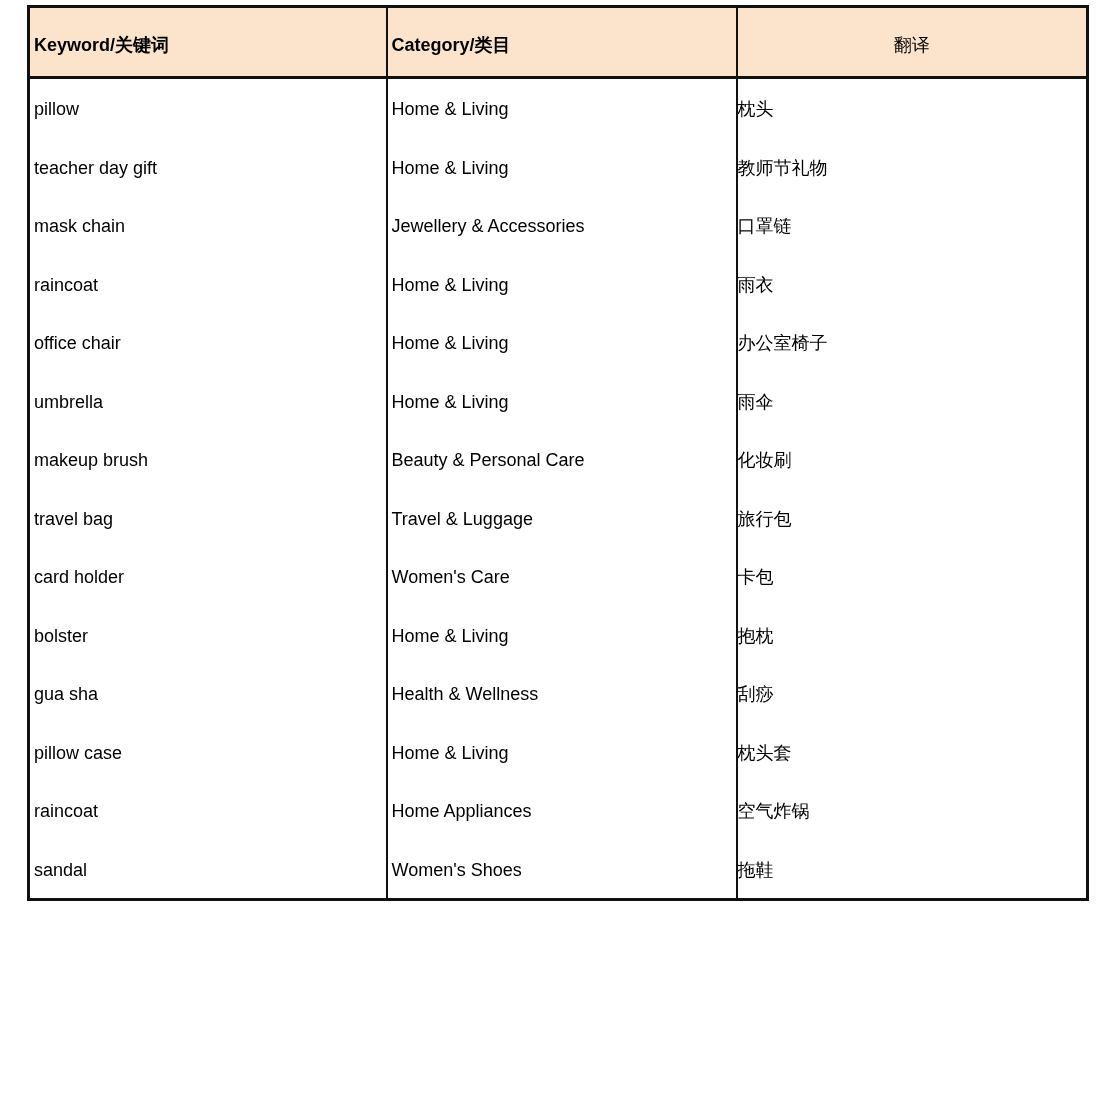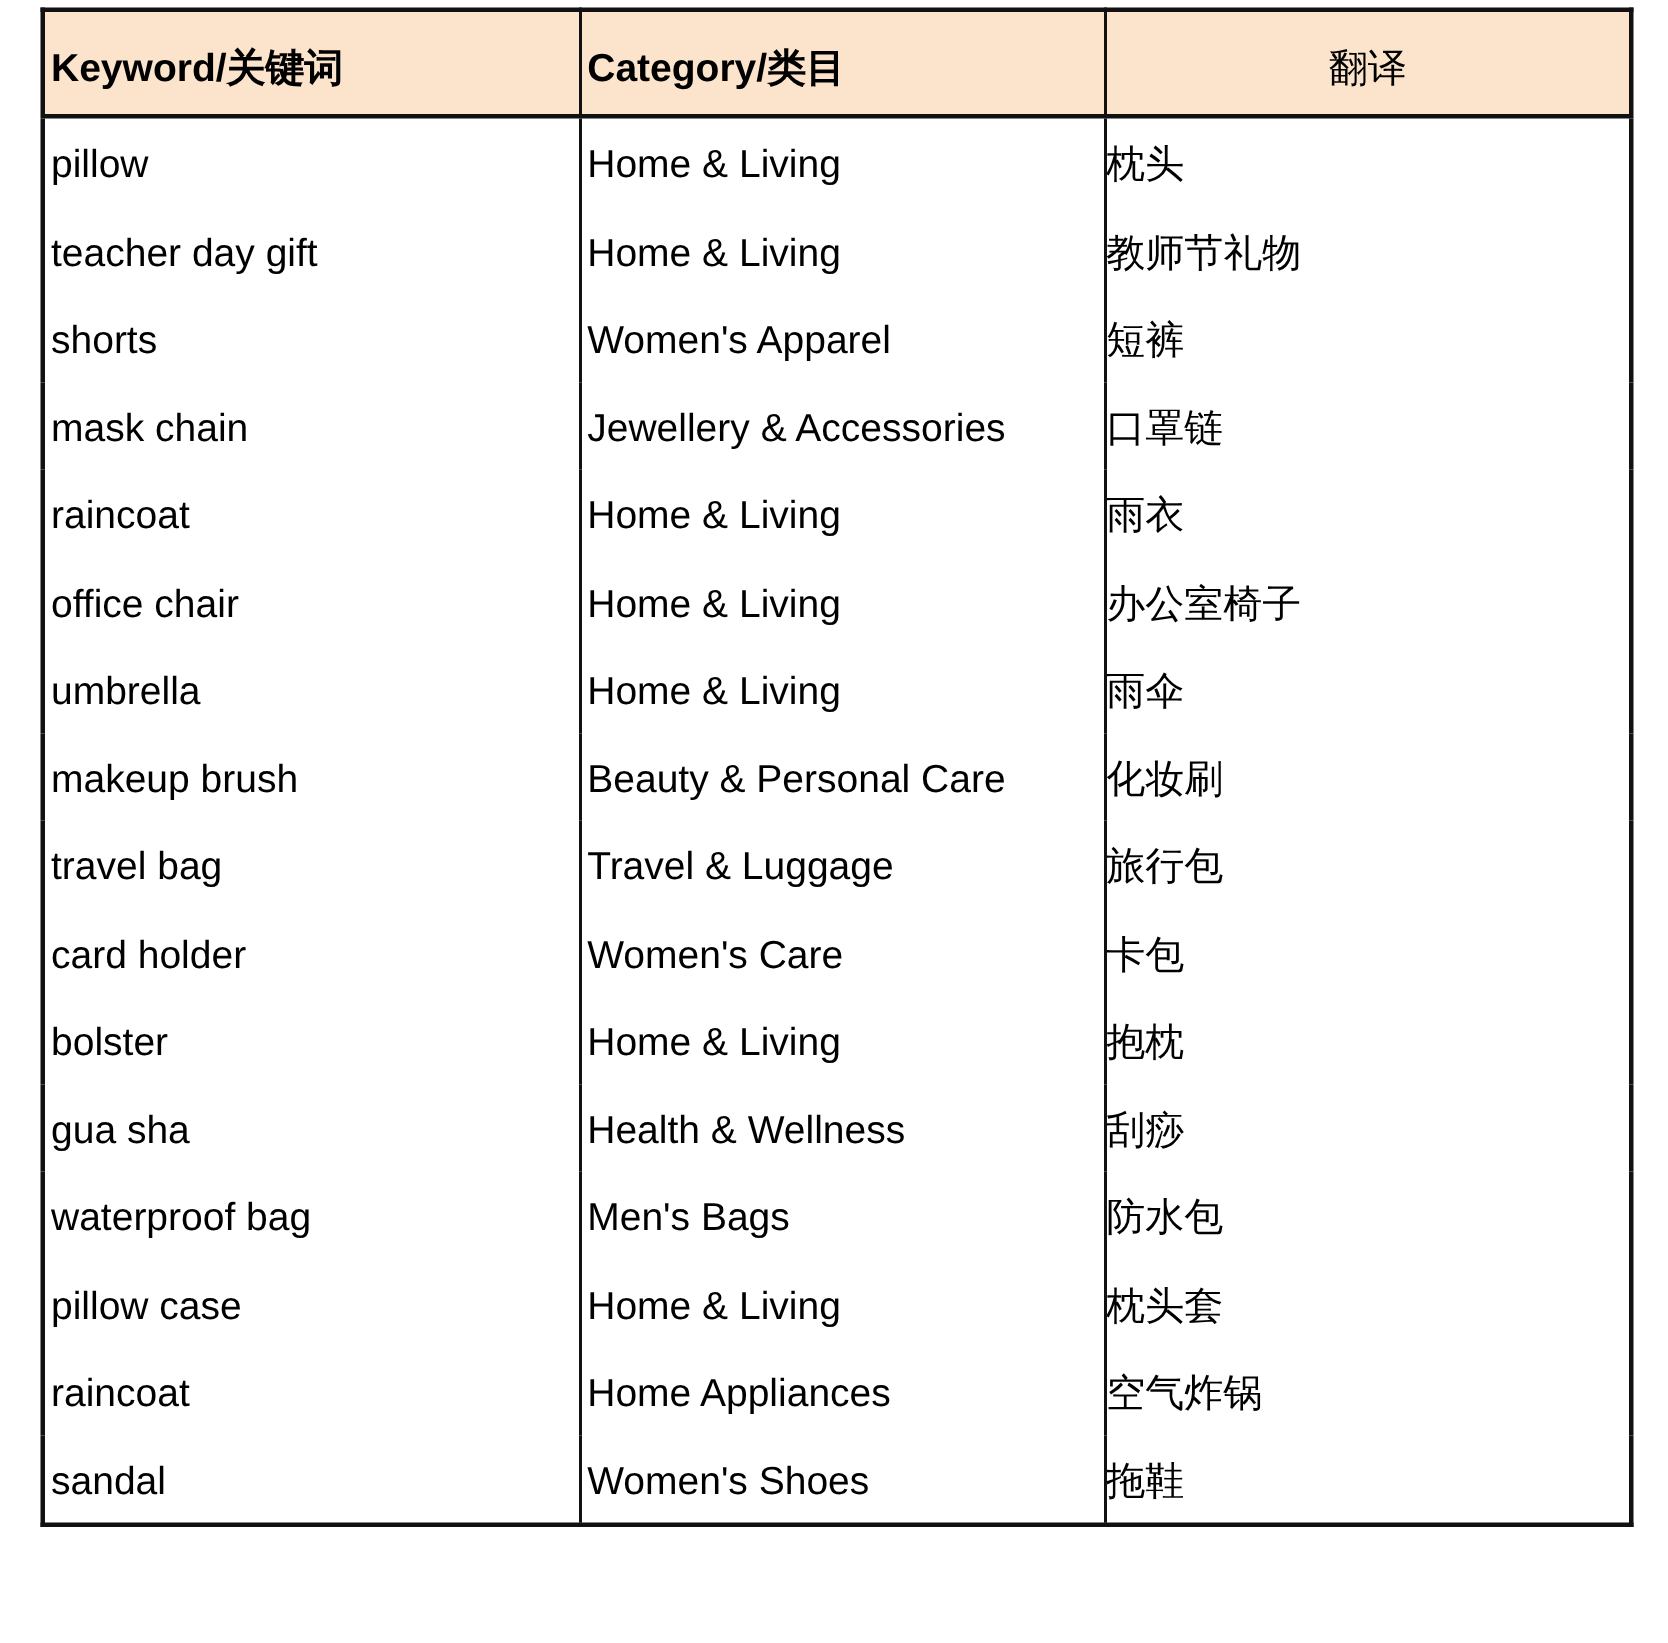--- a/index.html
+++ b/index.html
@@ -12,21 +12,21 @@
       color: #000;
       table-layout: fixed;
     }
     .sheet { border: 3px solid #111; }
     .sheet th, .sheet td {
       border-left: 2px solid #111;
       border-right: 2px solid #111;
       padding: 0 0 0 4px;
       white-space: nowrap;
       overflow: hidden;
-      font-size: 26px;
+      font-size: 18px;
       line-height: 26px;
     }
     .sheet thead th {
       background: #fce4cc;
       height: 63px;
       border-bottom: 3px solid #111;
       font-weight: bold;
       text-align: left;
       vertical-align: middle;
       padding-top: 5px;
@@ -57,25 +57,20 @@
   <tbody id="tbody">
       <tr>
         <td class="c1">pillow</td>
         <td class="c2">Home &amp; Living</td>
         <td class="c3">枕头</td>
       </tr>
       <tr>
         <td class="c1">teacher day gift</td>
         <td class="c2">Home &amp; Living</td>
         <td class="c3">教师节礼物</td>
-      </tr>
-      <tr>
-        <td class="c1">shorts</td>
-        <td class="c2">Women's Apparel</td>
-        <td class="c3">短裤</td>
       </tr>
       <tr>
         <td class="c1">mask chain</td>
         <td class="c2">Jewellery &amp; Accessories</td>
         <td class="c3">口罩链</td>
       </tr>
       <tr>
         <td class="c1">raincoat</td>
         <td class="c2">Home &amp; Living</td>
         <td class="c3">雨衣</td>
@@ -109,25 +104,20 @@
         <td class="c1">bolster</td>
         <td class="c2">Home &amp; Living</td>
         <td class="c3">抱枕</td>
       </tr>
       <tr>
         <td class="c1">gua sha</td>
         <td class="c2">Health &amp; Wellness</td>
         <td class="c3">刮痧</td>
       </tr>
       <tr>
-        <td class="c1">waterproof bag</td>
-        <td class="c2">Men's Bags</td>
-        <td class="c3">防水包</td>
-      </tr>
-      <tr>
         <td class="c1">pillow case</td>
         <td class="c2">Home &amp; Living</td>
         <td class="c3">枕头套</td>
       </tr>
       <tr>
         <td class="c1">raincoat</td>
         <td class="c2">Home Appliances</td>
         <td class="c3">空气炸锅</td>
       </tr>
       <tr>

